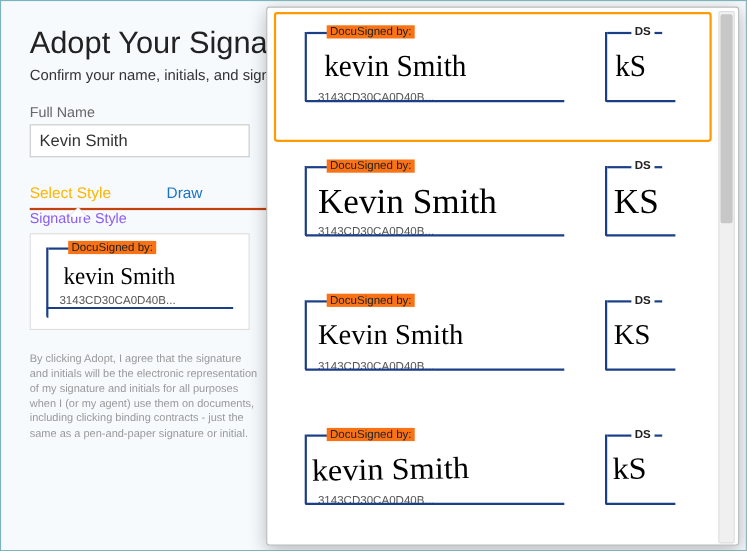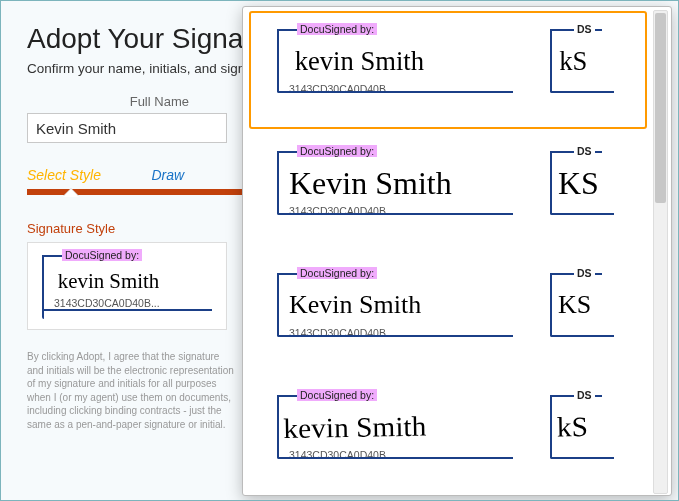--- a/index.html
+++ b/index.html
@@ -24,37 +24,35 @@
   }
   .page-subtitle {
     font-size: 13.5px;
     color: #333;
     margin: 0 0 18px 0;
   }
   .field-label {
     font-size: 13px;
     color: #666;
     margin-bottom: 4px;
-    text-align: center;
   }
   .text-input {
     width: 200px;
     height: 30px;
     padding: 4px 8px;
     font-size: 15px;
     color: #333;
     border: 1px solid #c8c8c8;
     background: #fff;
     outline: none;
   }
   .tabs {
     margin-top: 18px;
-    border-bottom: 6px solid #c2410c;
-    position: relative;
-    font-style: italic;
+    border-bottom: 2px solid #c2410c;
+    position: relative;
   }
   .tab {
     display: inline-block;
     font-size: 14px;
     padding: 6px 0;
     margin-right: 46px;
     cursor: pointer;
   }
   .tab-active { color: #ffb400; }
   .tab-inactive { color: #1a73c7; }
@@ -62,41 +60,40 @@
     position: absolute;
     left: 36px;
     bottom: -8px;
     width: 0; height: 0;
     border-left: 8px solid transparent;
     border-right: 8px solid transparent;
     border-bottom: 8px solid #fff;
     filter: drop-shadow(0 -1px 0 #ddd);
   }
   .section-label {
-    margin-top: 26px;
     font-size: 13px;
-    color: #c2410c;
+    color: #8b5cf6;
     margin-bottom: 6px;
   }
   .preview-box {
     width: 200px;
     border: 1px solid #ddd;
     background: #fff;
     padding: 12px 10px 8px 10px;
     position: relative;
   }
   .sig-frame { position: relative; }
   .sig-top-line { position: absolute; top: 0; left: 6px; width: 84px; height: 2px; background: #1b3f87; }
   .sig-left-line { position: absolute; top: 0; left: 4px; width: 2px; height: 56px; background: #1b3f87;
                    border-bottom-left-radius: 10px;}
   .sig-bottom-line { position: absolute; top: 54px; left: 4px; width: 166px; height: 2px; background: #1b3f87;
                      border-bottom-left-radius: 10px;}
   .sig-docusigned {
     position: absolute; top: -6px; left: 24px;
-    font-size: 10.5px; color: #222; background: #f0abfc; padding: 0 3px;
+    font-size: 10.5px; color: #222; background: #f97316; padding: 0 3px;
     font-weight: 500;
   }
   .sig-name {
     padding: 10px 0 0 16px;
     font-size: 24px;
     color: #000;
     line-height: 36px;
     white-space: nowrap;
   }
   .sig-hash {

